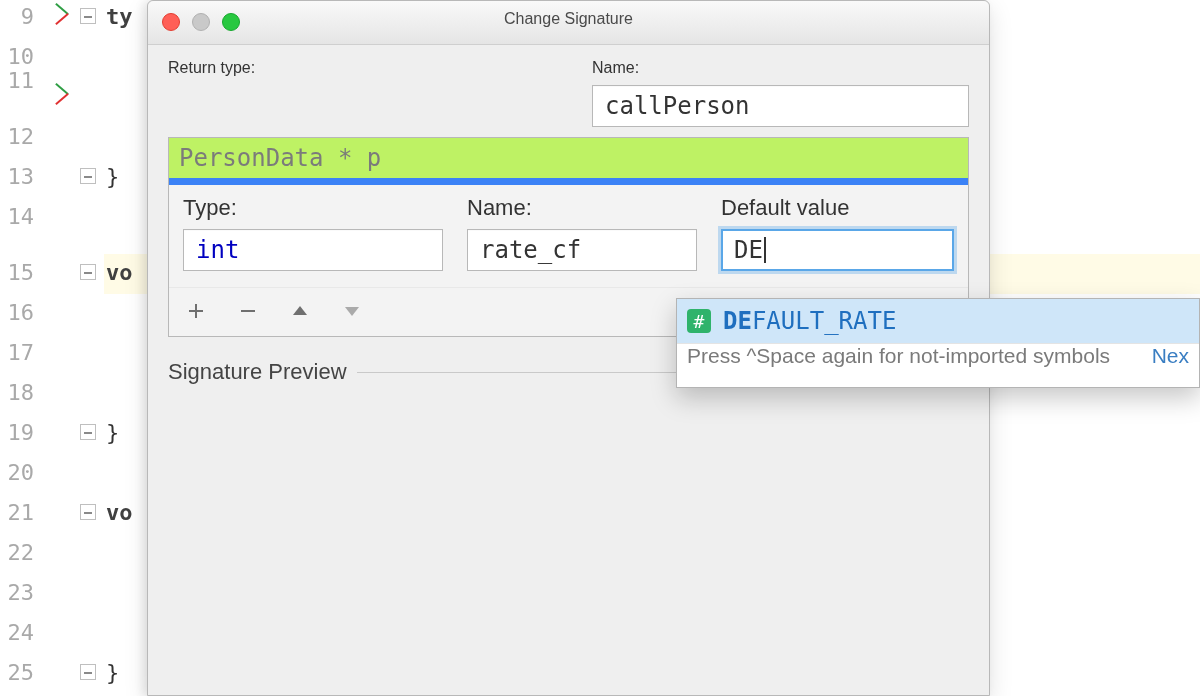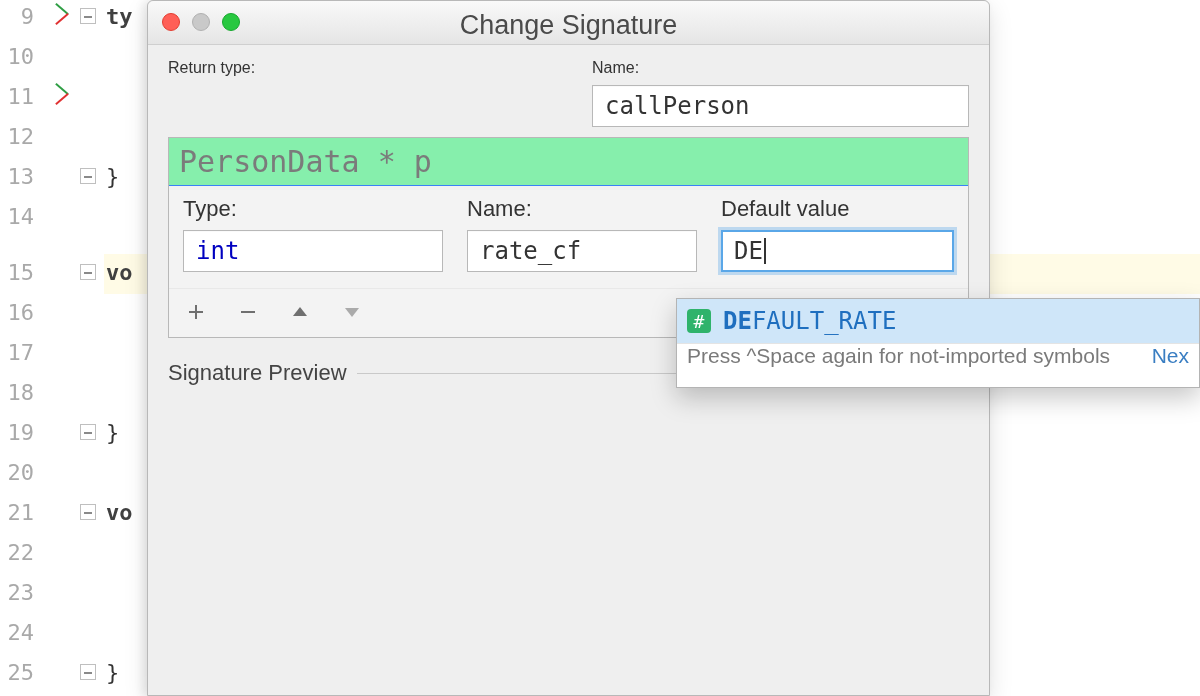--- a/index.html
+++ b/index.html
@@ -41,43 +41,43 @@
             box-shadow:-4px 0 10px rgba(0,0,0,.08), 0 8px 24px rgba(0,0,0,.12); }
   .titlebar { position:relative; height:44px;
               background:linear-gradient(#f9f9f9,#e5e5e5);
               border-bottom:1px solid #cfcfcf; border-radius:6px 6px 0 0; }
   .traffic { position:absolute; left:14px; top:12px; display:flex; gap:12px; }
   .tl { width:18px; height:18px; border-radius:50%; }
   .tl.close { background:#ff5f57; border:1px solid #e33e32; }
   .tl.min   { background:#c9c9c9; border:1px solid #b1b1b1; }
   .tl.zoom  { background:#28c840; border:1px solid #17a82e; }
   .title    { position:absolute; left:0; right:0; top:9px; text-align:center;
-              color:#4a4a4a; font-size:27px; }
+              color:#4a4a4a; font-size:16px; }
 
   .body { position:absolute; left:0; right:0; top:44px; bottom:0;
           padding:14px 20px 0 20px; }
 
   .row { display:flex; gap:36px; margin-bottom:10px; }
   .col { display:flex; flex-direction:column; }
   .col.return { width:388px; }
   .col.name   { flex:1; }
   .lbl { color:#333; font-size:16px; margin-bottom:8px; }
 
   .textbox { height:42px; background:#fff; border:1px solid #b8b8b8;
              display:flex; align-items:center; padding:0 12px;
              font-family: ui-monospace, Menlo, Consolas, monospace; font-size:24px;
              color:#333; box-shadow: inset 0 1px 0 rgba(0,0,0,.02); }
   .textbox.kwblue { color:#0000c0; }
   .textbox.focused { border:2px solid #5aa7e8; box-shadow:0 0 0 3px rgba(90,167,232,.35);
                      padding:0 11px; }
 
   
   .params { margin-top:10px; border:1px solid #b8b8b8; background:#f3f3f3; }
-  .param-sig { padding:6px 10px; background:#86efac; border-bottom:1px solid #3b82f6;
-               font-family: ui-monospace, Menlo, Consolas, monospace; font-size:30px;
+  .param-sig { padding:6px 10px; background:#bef264; border-bottom:7px solid #3b82f6;
+               font-family: ui-monospace, Menlo, Consolas, monospace; font-size:24px;
                color:#7b7b7b; }
   .param-row { display:flex; padding:10px 14px 16px 14px; gap:24px; }
   .param-col { display:flex; flex-direction:column; }
   .param-col.type { width:260px; }
   .param-col.name { width:230px; }
   .param-col.def  { flex:1; }
   .plbl { margin-bottom:8px; font-size:22px; color:#333; }
 
   .toolbar { display:flex; align-items:center; gap:26px; padding:0 14px 12px 14px;
              color:#6f6f6f; border-top:1px solid #e8e8e8; padding-top:10px; }
@@ -117,21 +117,21 @@
 </style>
 </head>
 <body>
 
 <div class="editor">
   <div class="hl-15"></div>
 
   <div class="gutter">
     <span class="lineno" style="top:4px">9</span>
     <span class="lineno" style="top:44px">10</span>
-    <span class="lineno" style="top:84px">11</span>
+    <span class="lineno" style="top:68px">11</span>
     <span class="lineno" style="top:124px">12</span>
     <span class="lineno" style="top:164px">13</span>
     <span class="lineno" style="top:204px">14</span>
     <span class="lineno" style="top:260px">15</span>
     <span class="lineno" style="top:300px">16</span>
     <span class="lineno" style="top:340px">17</span>
     <span class="lineno" style="top:380px">18</span>
     <span class="lineno" style="top:420px">19</span>
     <span class="lineno" style="top:460px">20</span>
     <span class="lineno" style="top:500px">21</span>

